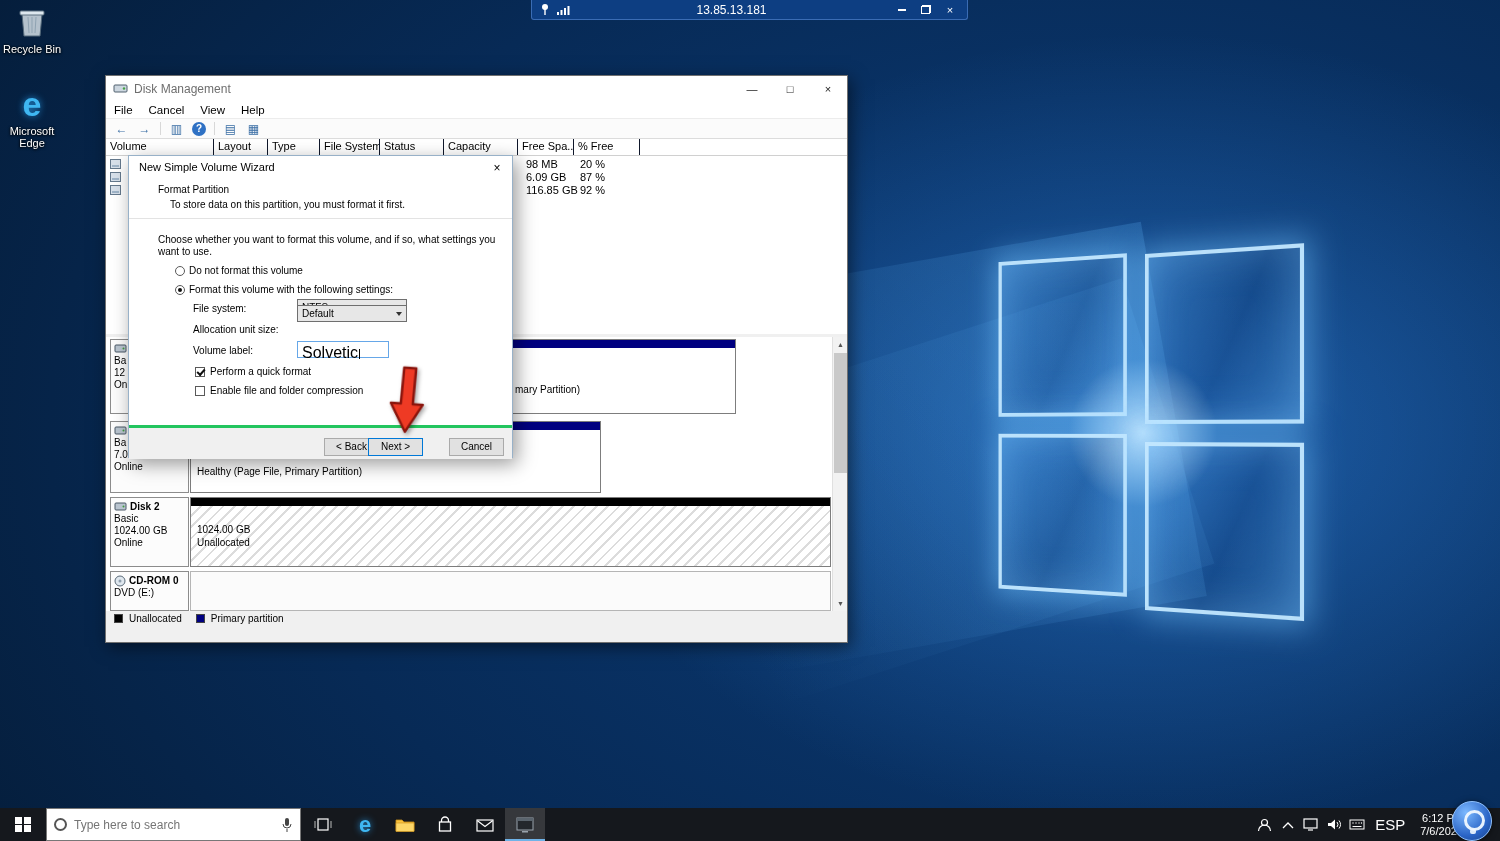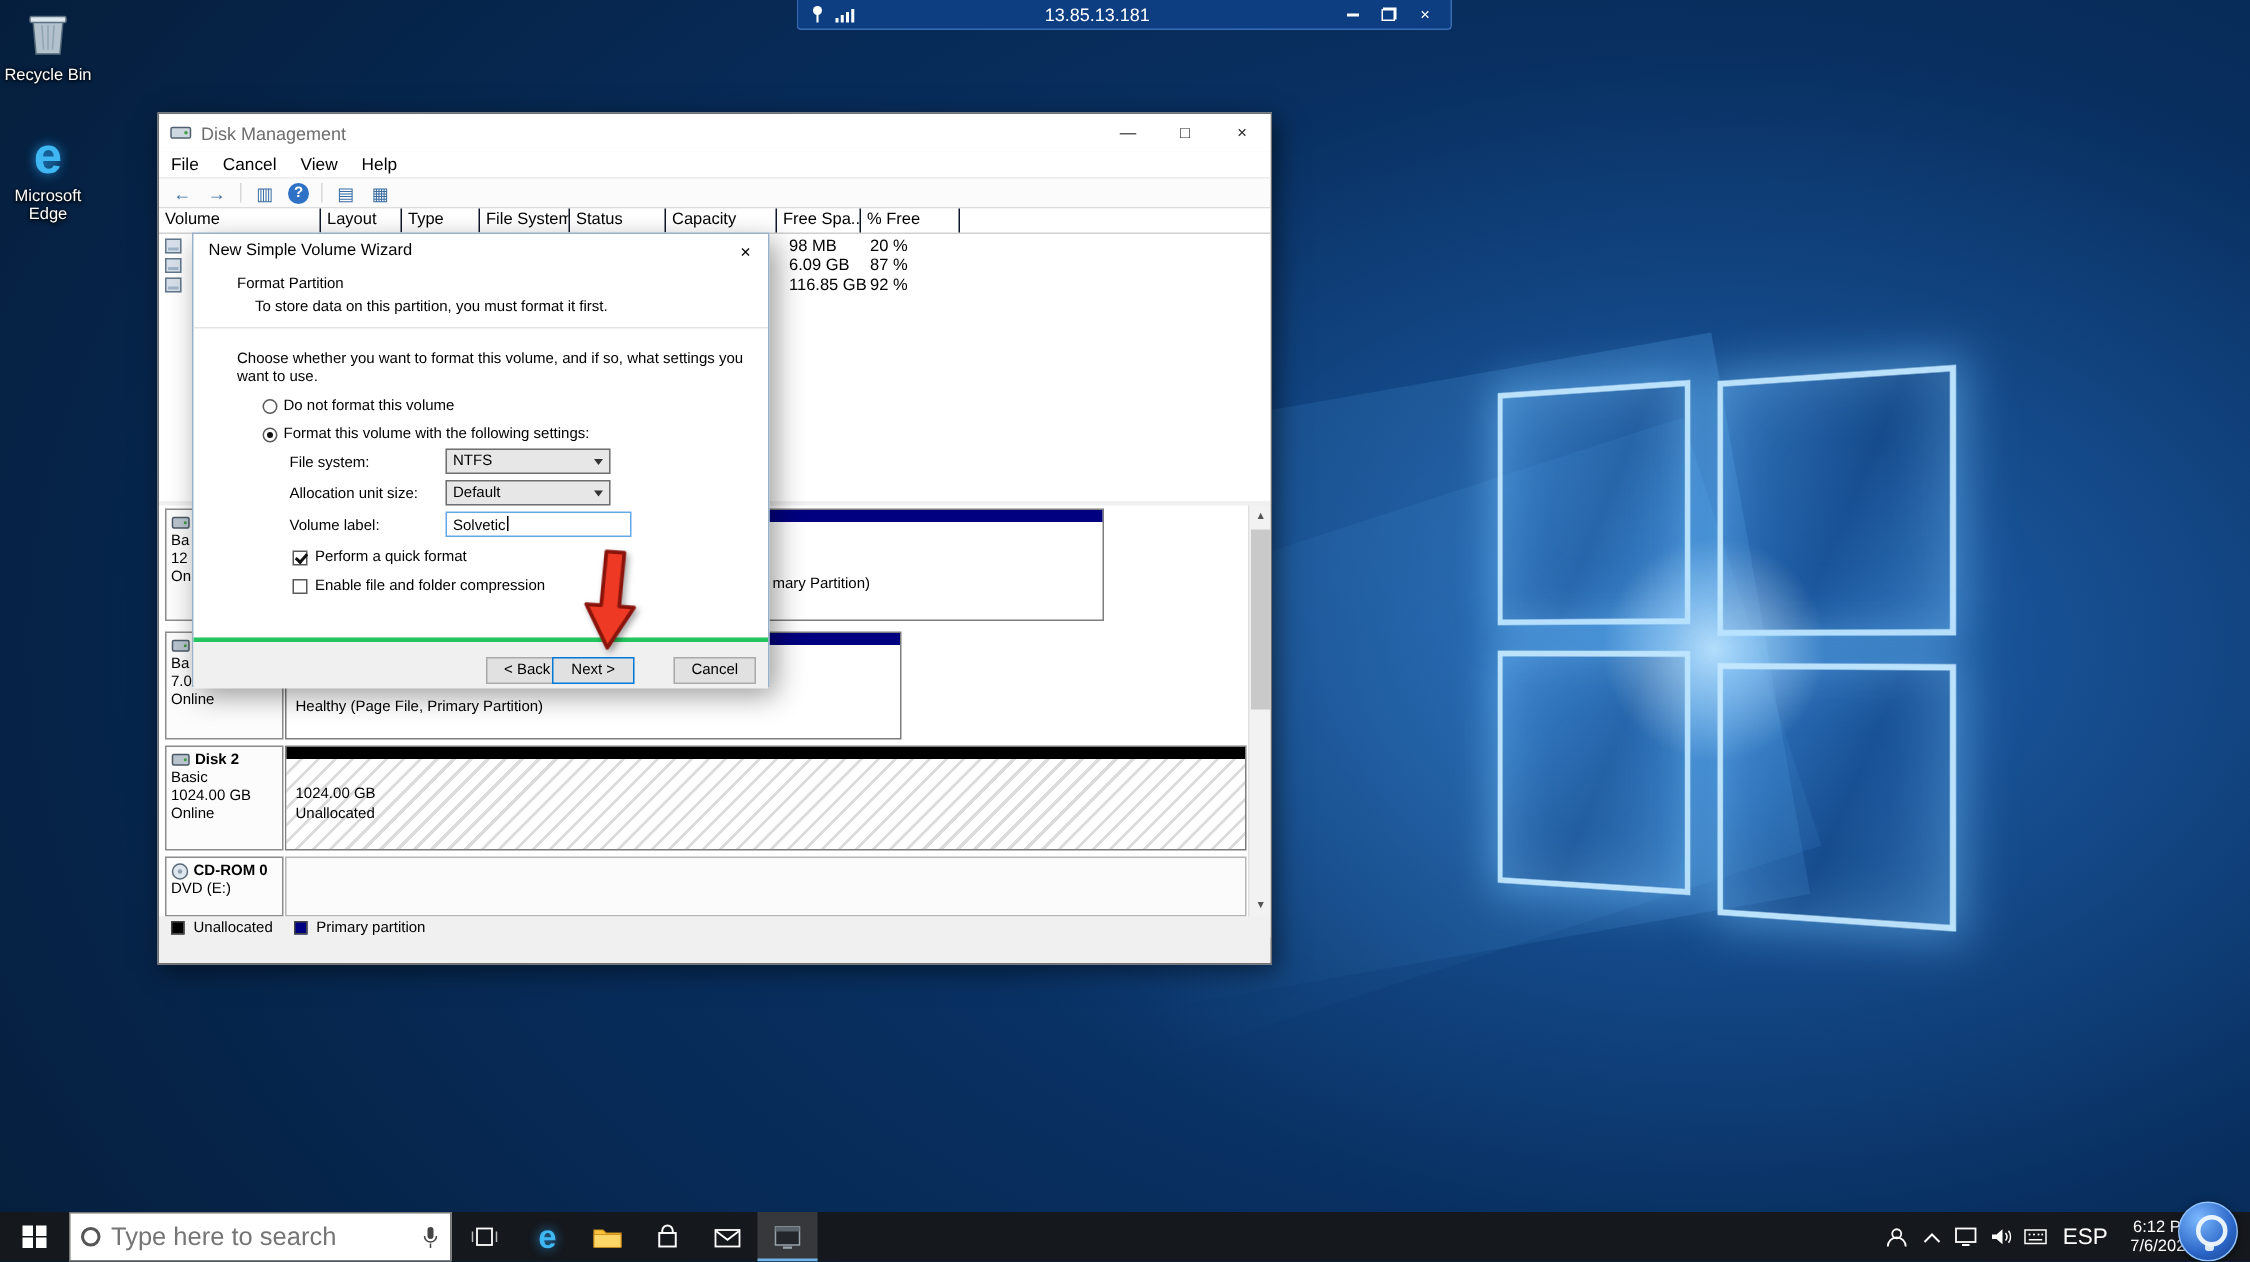--- a/index.html
+++ b/index.html
@@ -75,39 +75,39 @@
   .wiz-close{position:absolute;right:5px;top:3px;width:20px;height:18px;text-align:center;line-height:18px;font-size:12px;color:#000}
   .wiz-h1{position:absolute;left:29px;top:28px;font-weight:normal}
   .wiz-h2{position:absolute;left:41px;top:43px}
   .wiz-divider{position:absolute;left:0;top:62px;width:100%;height:1px;background:#e3e3e3}
   .wiz-intro{position:absolute;left:29px;top:78px;width:342px;line-height:12px}
   .rad{position:absolute;width:10px;height:10px;border:1px solid #595959;border-radius:50%;background:#fff}
   .rad.sel::after{content:"";position:absolute;left:2px;top:2px;width:4px;height:4px;border-radius:50%;background:#111}
   .wlabel{position:absolute;white-space:nowrap}
   .combo{position:absolute;width:110px;height:17px;background:#e7e7e7;border:1px solid #6f6f6f;padding:2px 16px 0 4px;font-size:10px}
   .combo::after{content:"";position:absolute;right:4px;top:6px;border-left:3.5px solid transparent;border-right:3.5px solid transparent;border-top:4px solid #333}
-  .tfield{position:absolute;width:124px;height:17px;background:#fff;border:1px solid #66a7e8;padding:2px 2px 0 4px;font-size:10px}
+  .tfield{position:absolute;width:92px;height:17px;background:#fff;border:1px solid #66a7e8;padding:2px 2px 0 4px;font-size:16px}
   .caret{display:inline-block;width:1px;height:10px;background:#000;vertical-align:-1px;margin-left:1px}
   .chk{position:absolute;width:10px;height:10px;border:1px solid #595959;background:#fff}
   .chk.on::after{content:"";position:absolute;left:1px;top:1px;width:6px;height:3px;border-left:2px solid #111;border-bottom:2px solid #111;transform:rotate(-48deg)}
   .wiz-foot{position:absolute;left:0;top:269px;width:100%;height:34px;background:#f0f0f0;border-top:3px solid #22c55e}
   .btn{position:absolute;top:10px;width:55px;height:18px;background:#e1e1e1;border:1px solid #aaa;font-size:10px;text-align:center;line-height:16px}
   .btn.def{border:1px solid #0078d7}
 
   
   .arrow{position:absolute;left:386px;top:366px;z-index:30;filter:drop-shadow(2px 2px 2px rgba(0,0,0,.35));transform:rotate(4deg)}
 
   
   .tbar{position:absolute;left:0;bottom:0;width:1500px;height:33px;background:#15181d;z-index:50;display:flex;align-items:stretch;color:#fff}
   .titem{display:flex;align-items:center;justify-content:center}
   .start{width:46px}
   .winlogo{display:grid;grid-template-columns:7px 7px;grid-template-rows:7px 7px;gap:1.5px}
   .winlogo i{background:#fff}
   .sbox{width:255px;background:#fff;border:1px solid #777;display:flex;align-items:center;gap:7px;padding:0 7px}
-  .sbox input{flex:1;border:none;outline:none;background:transparent;font-size:17px;color:#3b82f6;font-family:inherit;min-width:0}
+  .sbox input{flex:1;border:none;outline:none;background:transparent;font-size:12px;color:#3b82f6;font-family:inherit;min-width:0}
   .cring{width:13px;height:13px;border:2px solid #555;border-radius:50%;flex:none}
   .tv{width:44px}
   .app{width:40px;position:relative}
   .app.active{background:rgba(255,255,255,.14)}
   .app.active::after{content:"";position:absolute;left:0;bottom:0;width:100%;height:2px;background:#6fb3e8}
   .tray{margin-left:auto;display:flex;align-items:center}
   .tico{width:23px;height:33px;display:flex;align-items:center;justify-content:center}
   .lang{font-size:15px;padding:0 7px;display:flex;align-items:center}
   .clock{font-size:11px;line-height:13px;text-align:right;padding:0 8px;display:flex;flex-direction:column;justify-content:center}
   .sliver{width:6px;border-left:1px solid rgba(255,255,255,.3)}
@@ -325,21 +325,21 @@
 
   <span class="rad sel" style="left:46px;top:129px"></span>
   <span class="wlabel" style="left:60px;top:128px">Format this volume with the following settings:</span>
 
   <span class="wlabel" style="left:64px;top:147px">File system:</span>
   <div class="combo" style="left:168px;top:143px">
     <span>NTFS</span>
   </div>
 
   <span class="wlabel" style="left:64px;top:168px">Allocation unit size:</span>
-  <div class="combo" style="left:168px;top:164px">
+  <div class="combo" style="left:168px;top:149px">
     <span>Default</span>
   </div>
 
   <span class="wlabel" style="left:64px;top:189px">Volume label:</span>
   <div class="tfield" style="left:168px;top:185px">
     <span>Solvetic</span><span class="caret"></span>
   </div>
 
   <span class="chk on" style="left:66px;top:211px"></span>
   <span class="wlabel" style="left:81px;top:210px">Perform a quick format</span>

